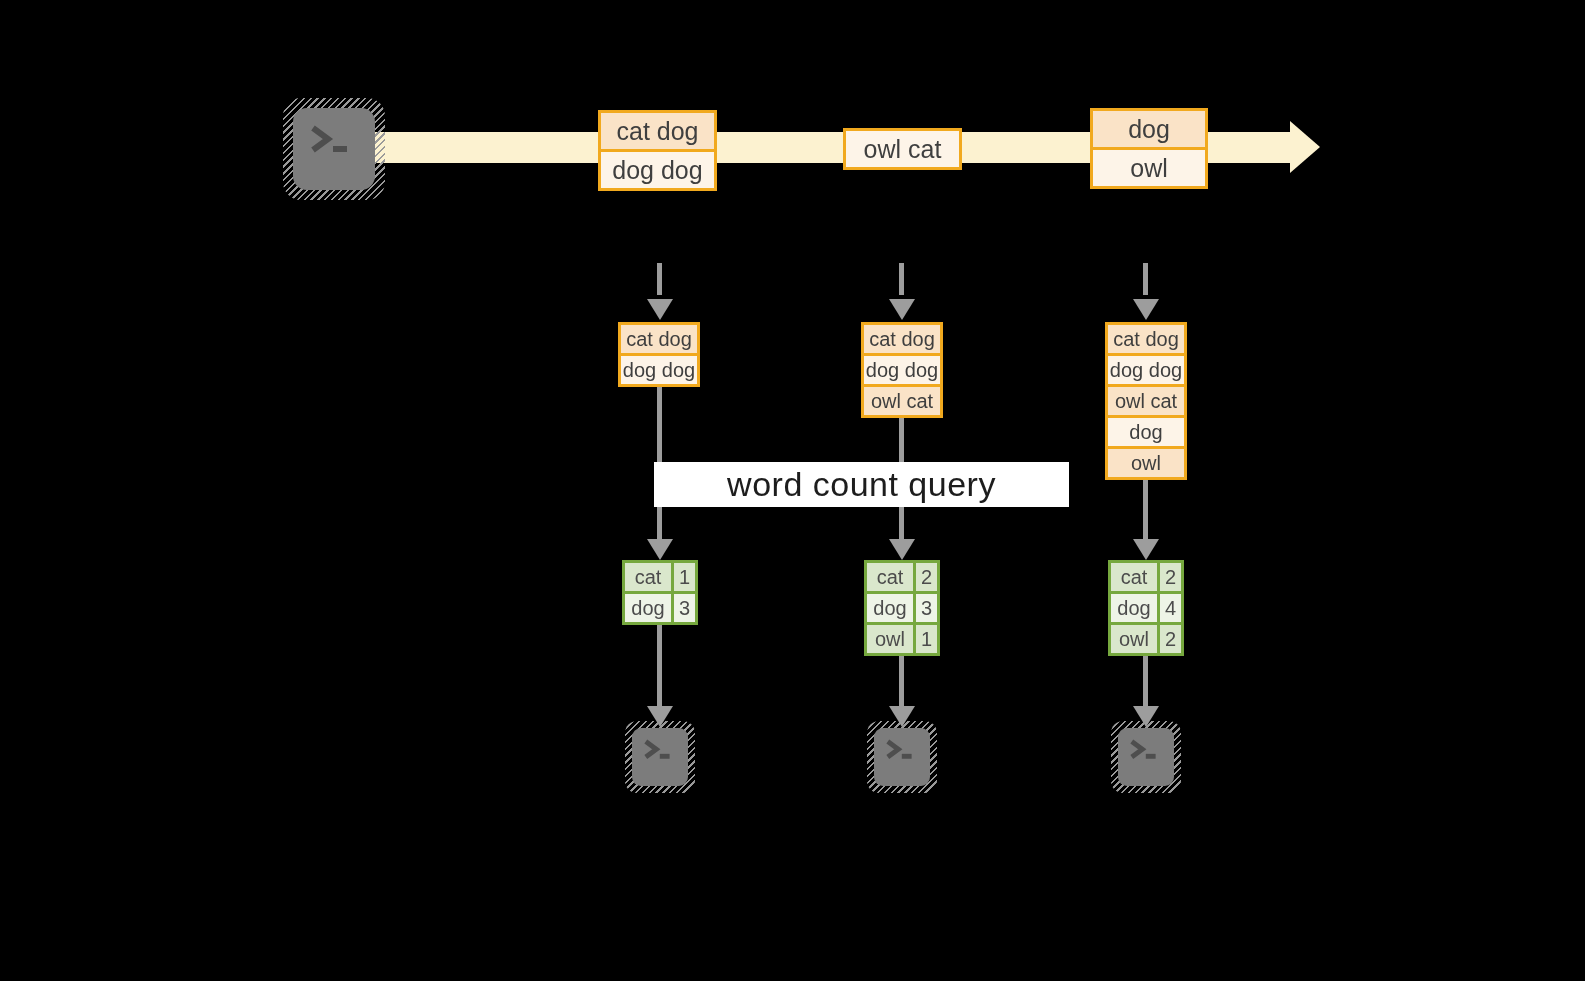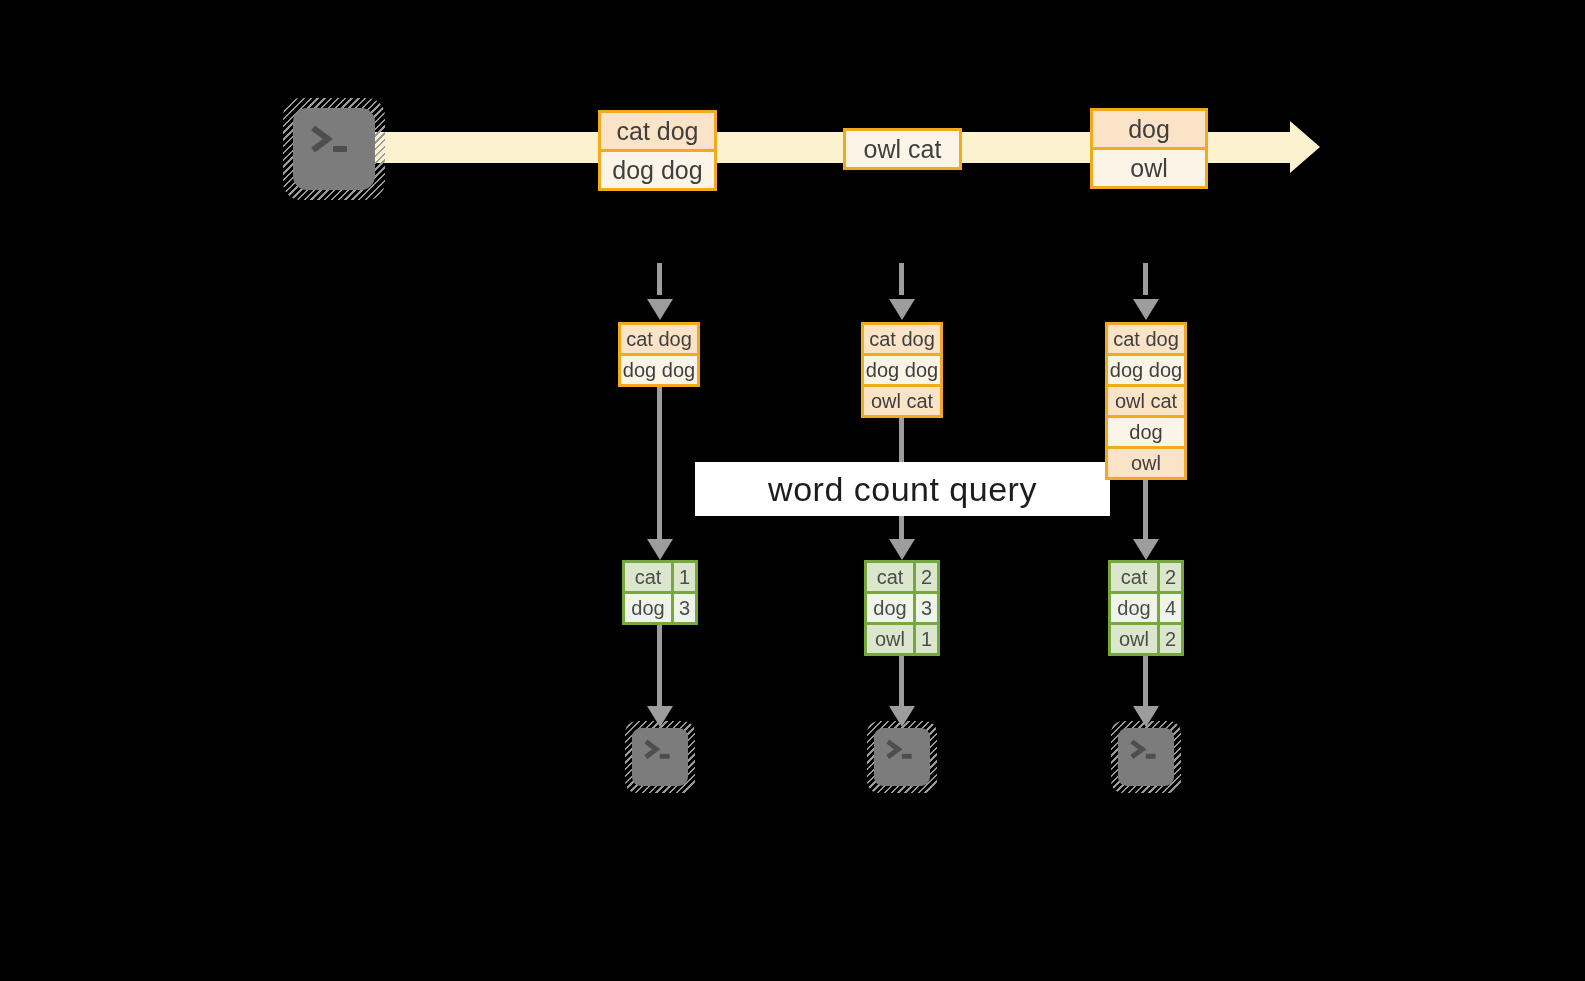--- a/index.html
+++ b/index.html
@@ -122,21 +122,21 @@
   </div>
 
   <div class="obox state" style="left:1105px;top:322px;width:82px;height:158px;">
     <div class="row">cat dog</div>
     <div class="row">dog dog</div>
     <div class="row">owl cat</div>
     <div class="row">dog</div>
     <div class="row">owl</div>
   </div>
 
-  <div class="query-box" style="left:695px;top:462px;width:415px;height:54px;">
+  <div class="query-box" style="left:654px;top:462px;width:415px;height:45px;">
     <span>word count query</span>
   </div>
 
   <div class="vline" style="left:657px;top:387px;height:153px;"></div>
   <div class="vhead" style="left:647px;top:539px;"></div>
 
   <div class="vline" style="left:899px;top:418px;height:122px;"></div>
   <div class="vhead" style="left:889px;top:539px;"></div>
 
   <div class="vline" style="left:1143px;top:480px;height:60px;"></div>

